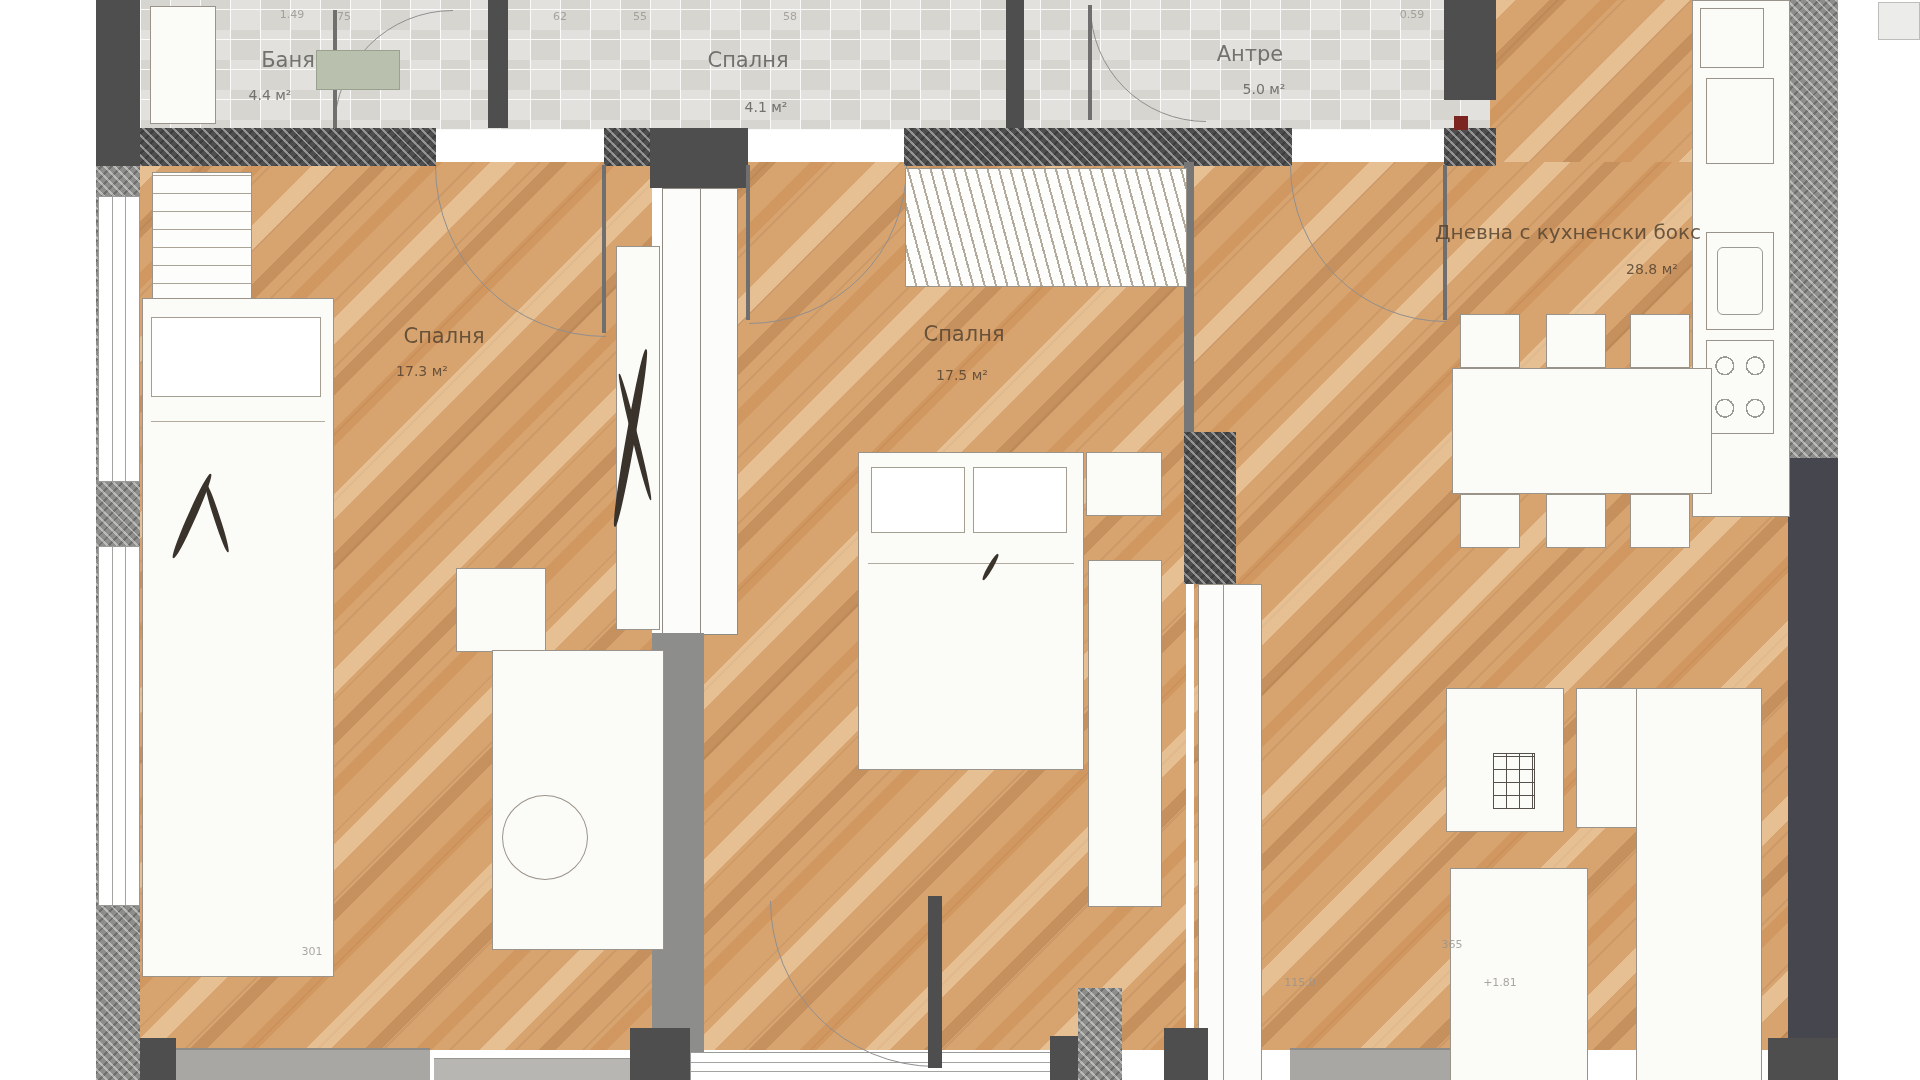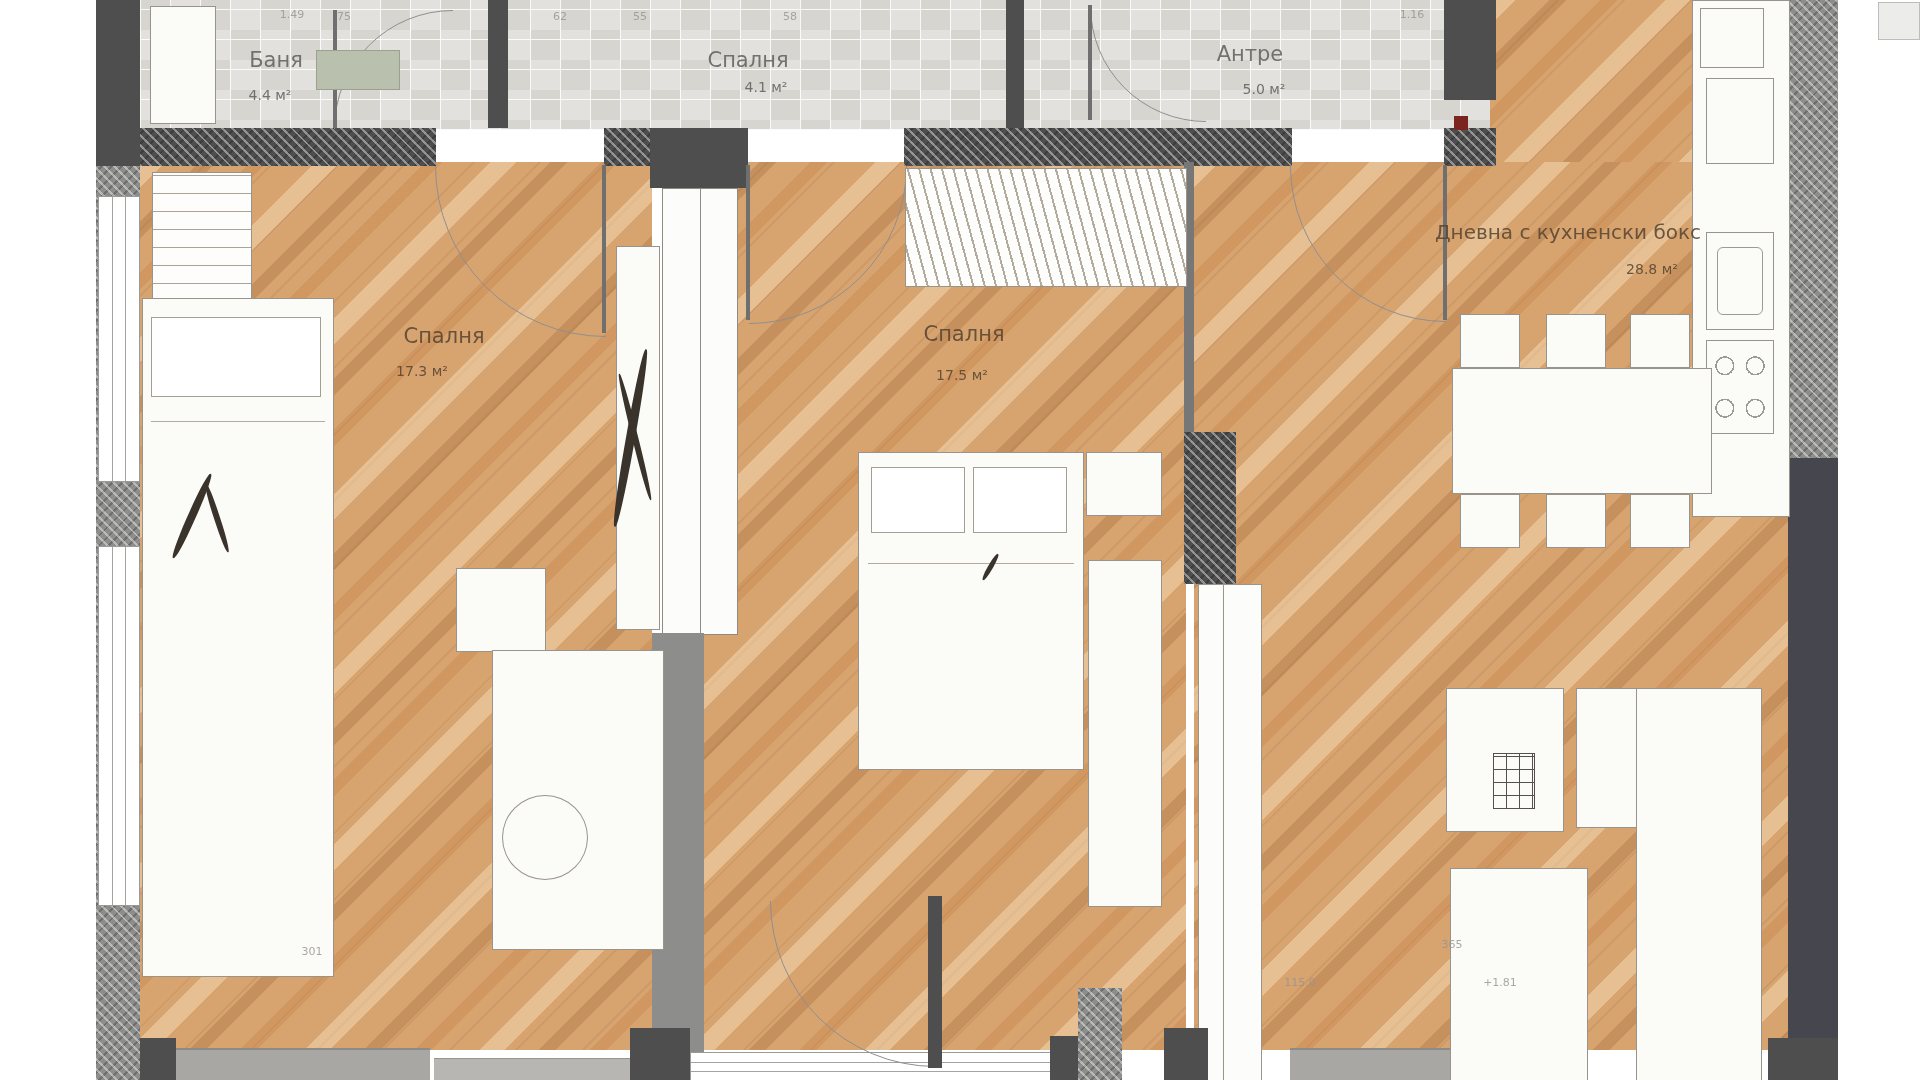--- a/index.html
+++ b/index.html
@@ -190,42 +190,42 @@
   <div class="abs furn" style="left:1546px;top:494px;width:58px;height:52px"></div>
   <div class="abs furn" style="left:1630px;top:494px;width:58px;height:52px"></div>
 
   <div class="abs furn" style="left:1446px;top:688px;width:116px;height:142px">
     <div class="abs grid" style="left:46px;top:64px;width:40px;height:54px"></div>
   </div>
   <div class="abs furn" style="left:1576px;top:688px;width:184px;height:138px"></div>
   <div class="abs furn" style="left:1636px;top:688px;width:124px;height:392px"></div>
   <div class="abs furn" style="left:1450px;top:868px;width:136px;height:212px"></div>
 
-  <div class="abs lbl gray" style="left:276px;top:50px">Баня</div>
+  <div class="abs lbl gray" style="left:288px;top:50px">Баня</div>
   <div class="abs lbl gray area" style="left:270px;top:88px">4.4 м²</div>
 
   <div class="abs lbl gray" style="left:748px;top:50px">Спалня</div>
-  <div class="abs lbl gray area" style="left:766px;top:80px">4.1 м²</div>
+  <div class="abs lbl gray area" style="left:766px;top:100px">4.1 м²</div>
 
   <div class="abs lbl gray" style="left:1250px;top:44px">Антре</div>
   <div class="abs lbl gray area" style="left:1264px;top:82px">5.0 м²</div>
 
   <div class="abs lbl" style="left:444px;top:326px">Спалня</div>
   <div class="abs lbl area" style="left:422px;top:364px">17.3 м²</div>
 
   <div class="abs lbl" style="left:964px;top:324px">Спалня</div>
   <div class="abs lbl area" style="left:962px;top:368px">17.5 м²</div>
 
   <div class="abs lbl" style="left:1568px;top:222px;font-size:20px">Дневна с кухненски бокс</div>
   <div class="abs lbl area" style="left:1652px;top:262px">28.8 м²</div>
 
   <div class="abs dim" style="left:292px;top:8px">1.49</div>
   <div class="abs dim" style="left:344px;top:10px">75</div>
   <div class="abs dim" style="left:560px;top:10px">62</div>
   <div class="abs dim" style="left:640px;top:10px">55</div>
   <div class="abs dim" style="left:790px;top:10px">58</div>
-  <div class="abs dim" style="left:1412px;top:8px">1.16</div>
+  <div class="abs dim" style="left:1412px;top:8px">0.59</div>
   <div class="abs dim" style="left:312px;top:945px">301</div>
   <div class="abs dim" style="left:1452px;top:938px">365</div>
   <div class="abs dim" style="left:1500px;top:976px">+1.81</div>
   <div class="abs dim" style="left:1300px;top:976px">115.0</div>
 
 </div>
 
 </body></html>

